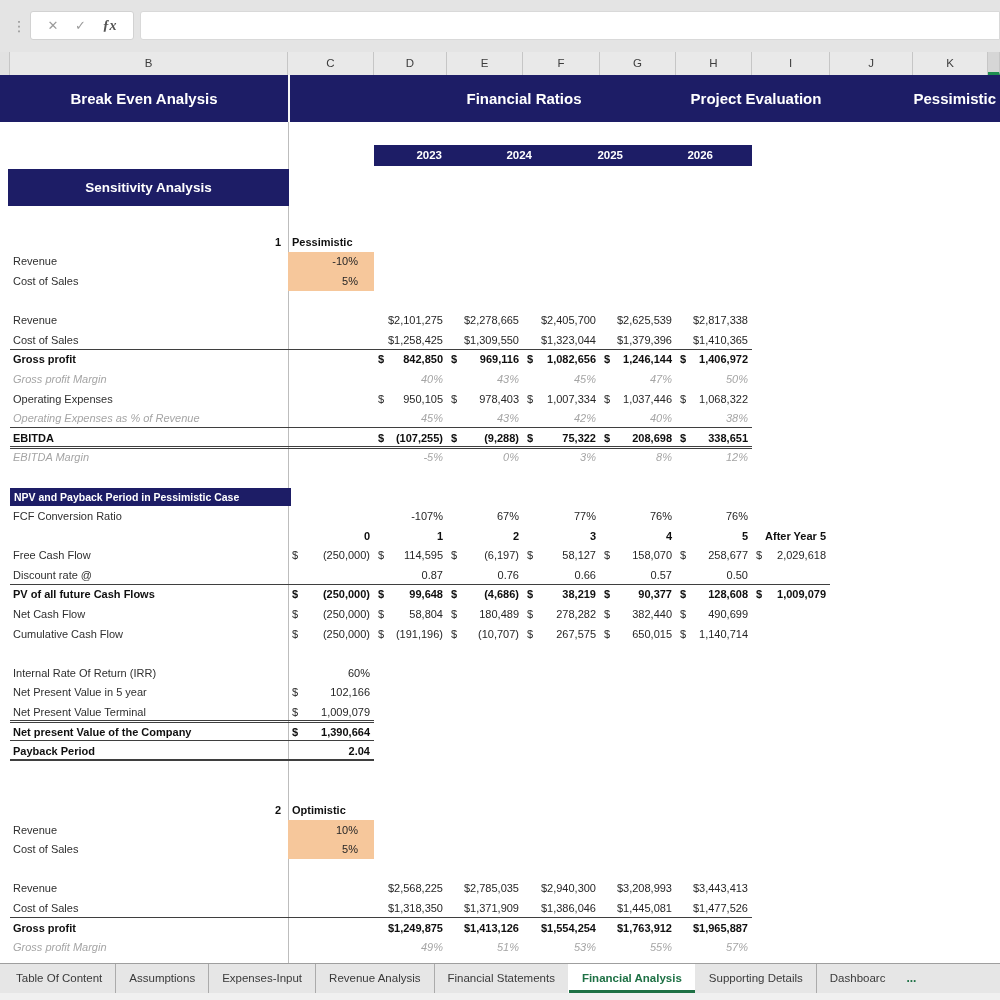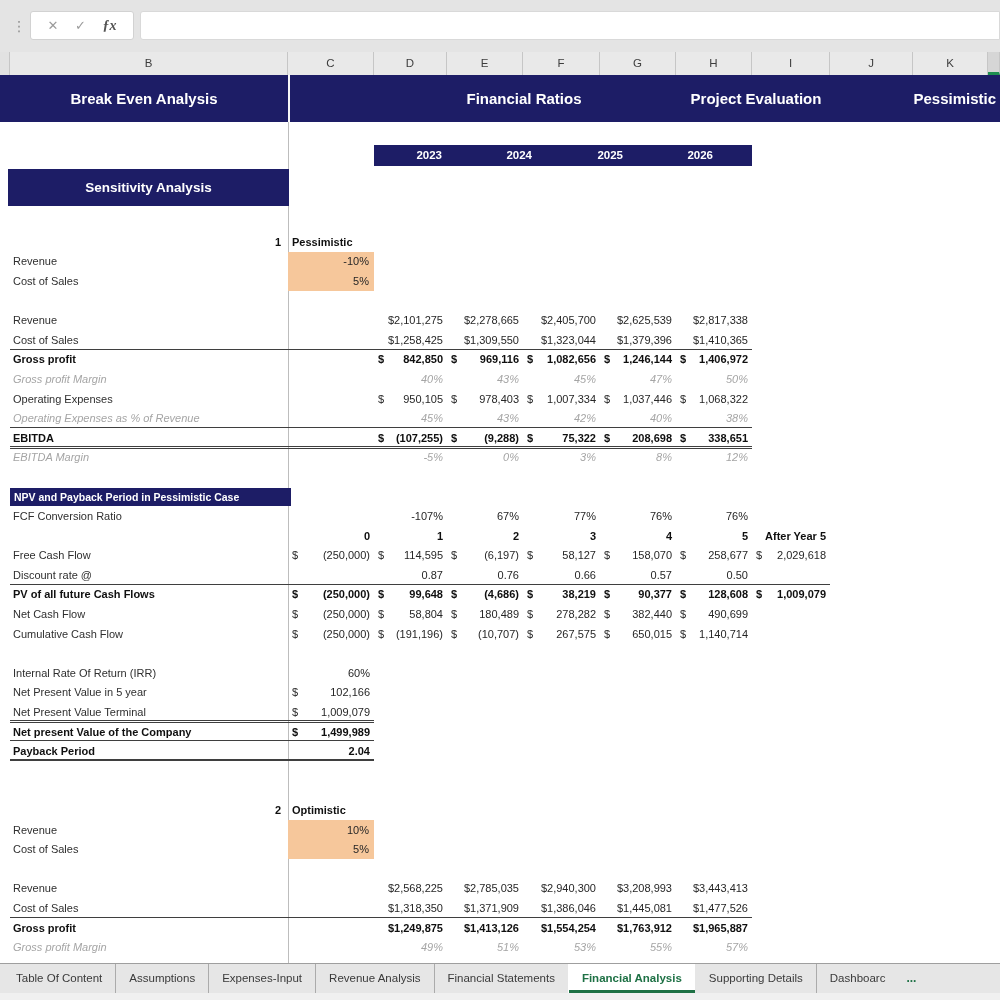--- a/index.html
+++ b/index.html
@@ -41,21 +41,21 @@
   .r.bb::after{content:"";position:absolute;bottom:0;left:10px;width:var(--bw);border-bottom:1px solid var(--bline);}
   .r.bdb::after{content:"";position:absolute;bottom:-1px;left:10px;width:var(--bw);height:3px;box-sizing:border-box;border-top:1px solid var(--bline);border-bottom:1px solid var(--bline);}
   .r.bb2::after{content:"";position:absolute;bottom:0;left:10px;width:var(--bw);border-bottom:2px solid var(--bline);}
   .lb{width:278px;flex:none;box-sizing:border-box;padding-left:3px;color:#2f2f2f;white-space:nowrap;height:100%;display:flex;align-items:center;}
   .lb.b{font-weight:bold;color:#101010;}
   .lb.i{font-style:italic;color:#a5a5a5;}
   .lb.num{justify-content:flex-end;padding-right:7px;font-weight:bold;color:#101010;}
   .c{flex:none;box-sizing:border-box;height:100%;display:flex;align-items:center;justify-content:flex-end;padding:0 4px;white-space:nowrap;}
   .c.acc{justify-content:space-between;}
   .c.scn{justify-content:flex-start;font-weight:bold;color:#101010;}
-  .c.orange{background:var(--orange);padding-right:5px;}
+  .c.orange{background:var(--orange);padding-right:16px;}
   .c span.b{font-weight:bold;color:#0f0f0f;}
   .c span.i{font-style:italic;color:#a5a5a5;}
   .sechead{width:281px;height:18px;background:var(--navy);color:#fff;font-weight:bold;font-size:10.5px;line-height:18px;padding-left:4px;box-sizing:border-box;white-space:nowrap;}
 
   
   .tabbar{position:absolute;left:0;top:963px;width:100%;height:30px;background:#e6e6e6;border-top:1px solid #9f9f9f;display:flex;align-items:stretch;box-sizing:border-box;padding-left:3px;overflow:hidden;}
   .tab{padding:0 13px;line-height:28px;font-size:11.5px;color:#3a3a3a;white-space:nowrap;cursor:default;}
   .tab + .tab{border-left:1px solid #ababab;}
   .tab.active{background:#fff;color:var(--green);font-weight:bold;box-shadow:inset 0 -3px 0 var(--green);border-left-color:transparent;}
   .tab.active + .tab{border-left-color:transparent;}
@@ -518,21 +518,21 @@
         <div class="c" style="width: 76px;"></div>
         <div class="c" style="width: 77px;"></div>
         <div class="c" style="width: 76px;"></div>
         <div class="c" style="width: 76px;"></div>
         <div class="c" style="width: 78px;"></div>
       </div>
       <div class="r bb" style="--bw: 364px;">
         <div class="lb b">Net present Value of the Company</div>
         <div class="c acc" style="width: 86px;">
           <span class="b">$</span>
-          <span class="b">1,499,989</span>
+          <span class="b">1,390,664</span>
         </div>
         <div class="c" style="width: 73px;"></div>
         <div class="c" style="width: 76px;"></div>
         <div class="c" style="width: 77px;"></div>
         <div class="c" style="width: 76px;"></div>
         <div class="c" style="width: 76px;"></div>
         <div class="c" style="width: 78px;"></div>
       </div>
       <div class="r bb2" style="--bw: 364px;">
         <div class="lb b">Payback Period</div>

